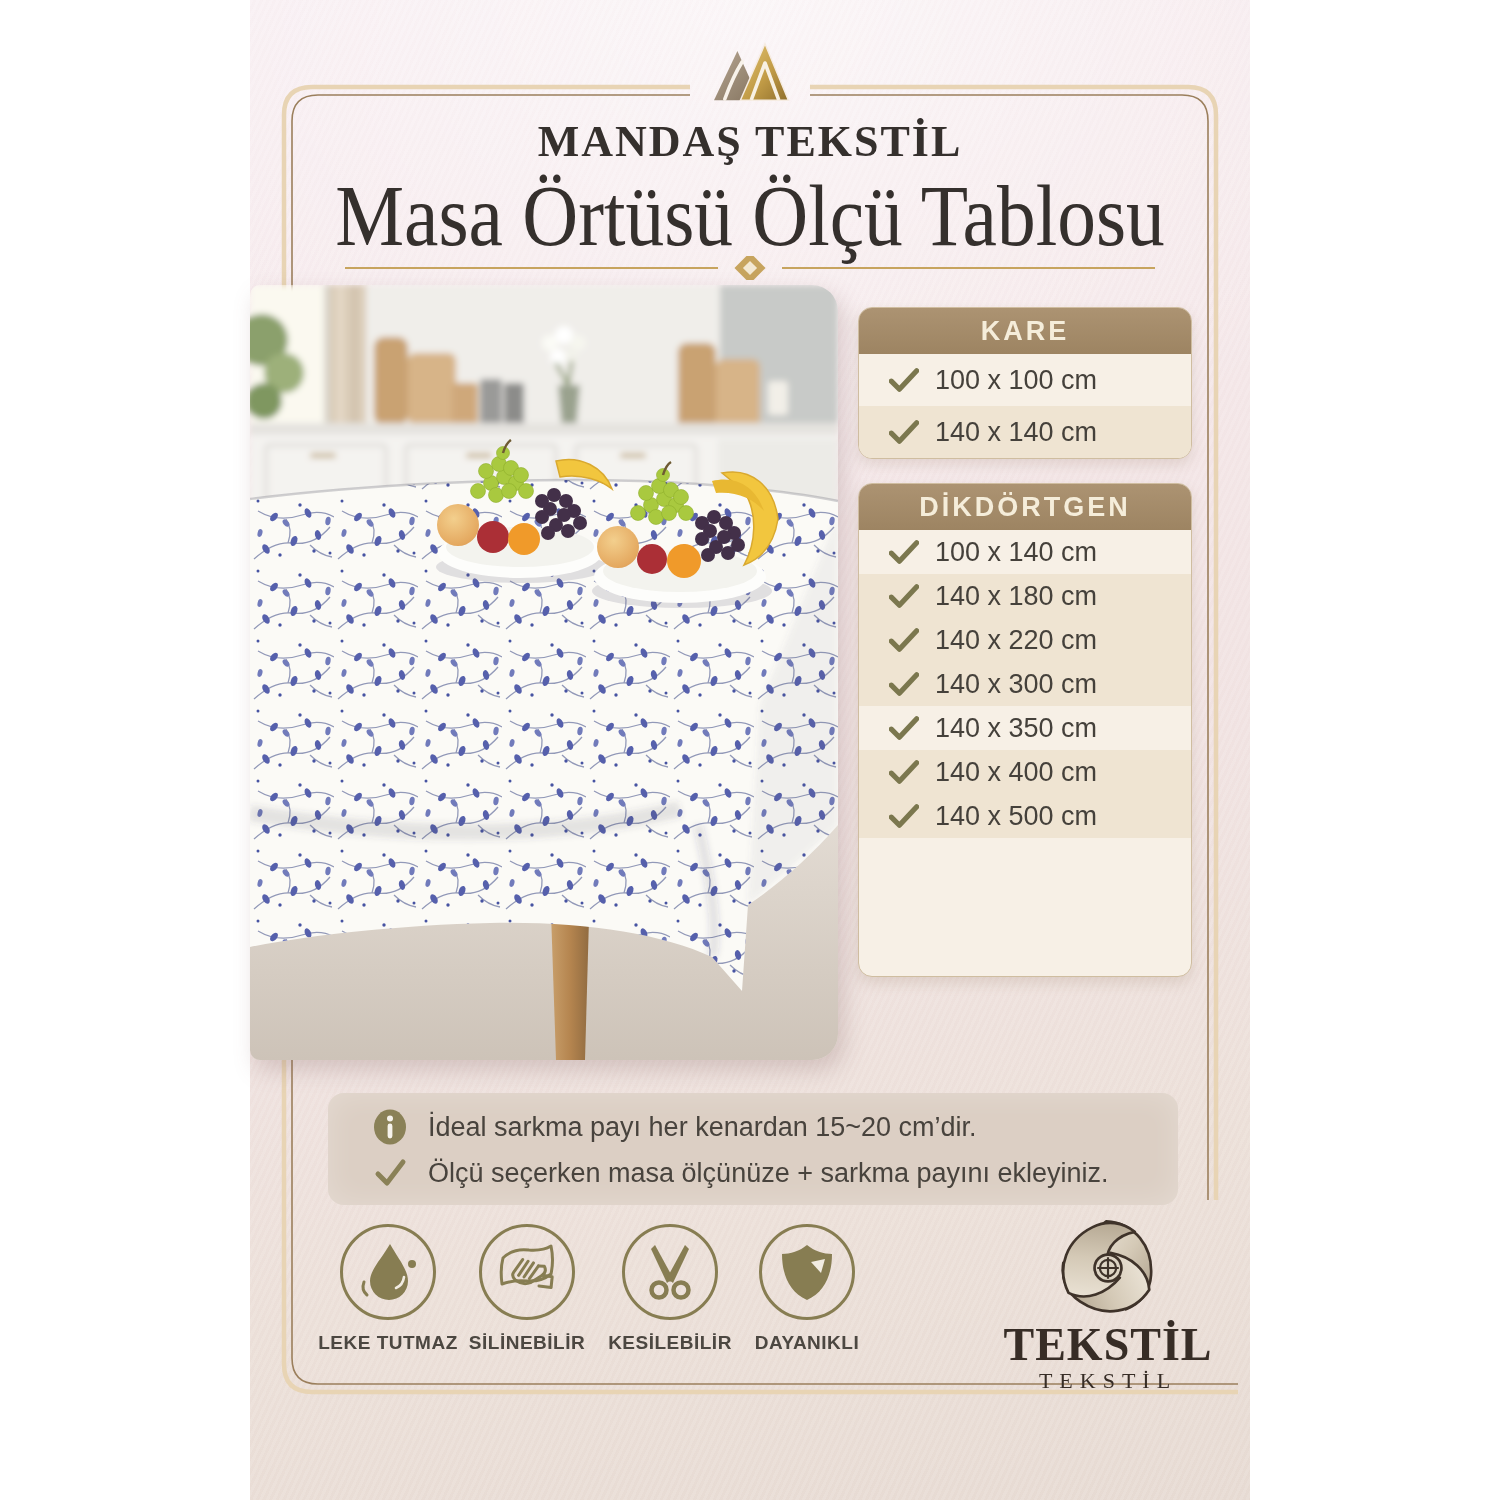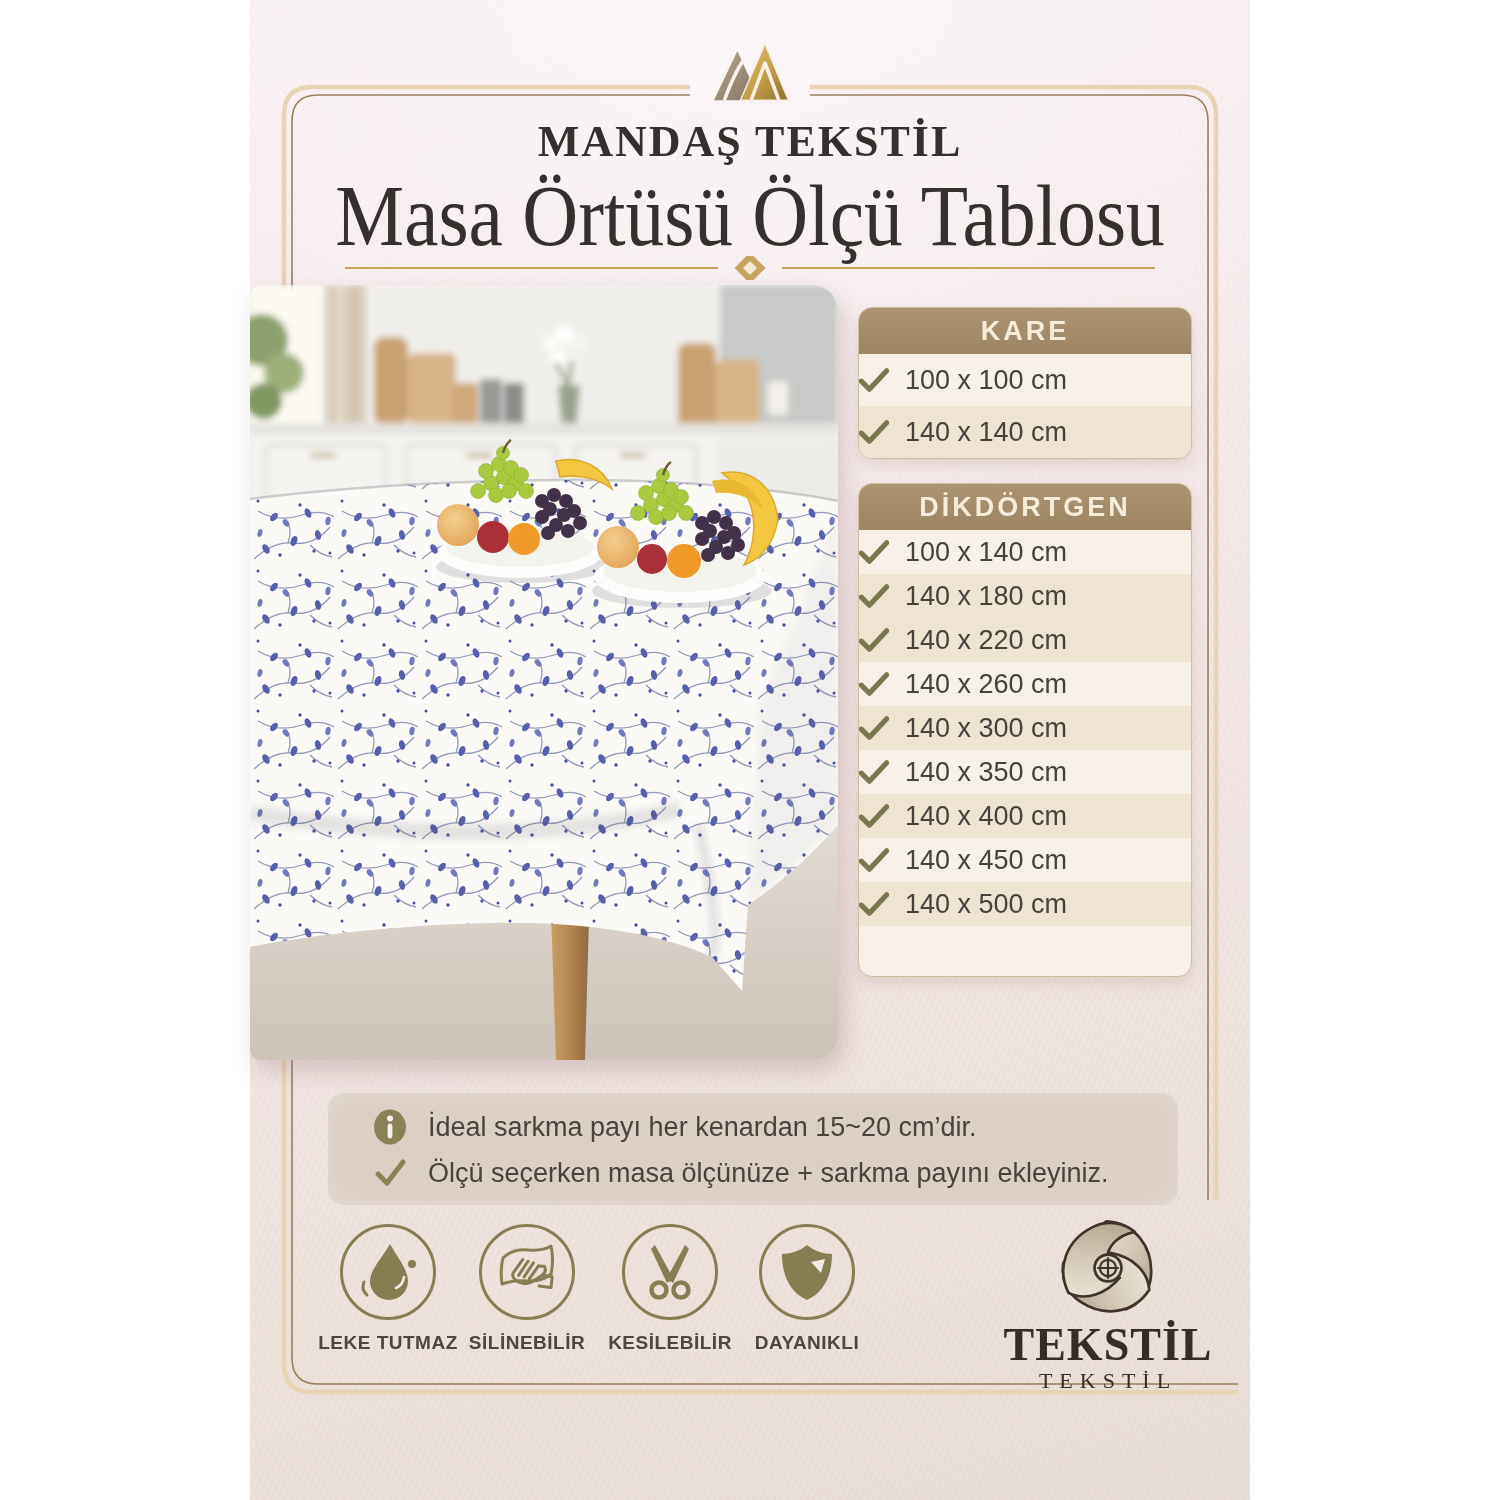--- a/index.html
+++ b/index.html
@@ -30,21 +30,21 @@
 
   
   .size-table{position:absolute;left:608px;width:332px;background:#f7f0e6;
       border:1px solid #cfbda0;border-radius:14px;overflow:hidden;
       box-shadow:0 6px 14px rgba(140,110,85,.18);}
   .size-table.kare{top:307px;height:150px;}
   .size-table.dik{top:483px;height:492px;}
   .size-head{height:46px;display:flex;align-items:center;justify-content:center;
       background:linear-gradient(180deg,#ac9372,#9d8462);
       color:#f5edda;font-weight:bold;font-size:27px;letter-spacing:3px;}
-  .size-row{display:flex;align-items:center;color:#45413b;font-size:27px;}
+  .size-row{display:flex;align-items:center;padding-left:30px;color:#45413b;font-size:27px;}
   .kare .size-row{height:52px;}
   .dik .size-row{height:44px;}
   .size-row.alt{background:#efe4d2;}
   .check{width:30px;height:26px;margin-right:16px;flex:none;}
 
   
   .notes{position:absolute;left:78px;top:1093px;width:850px;height:112px;border-radius:16px;
       background:#dccfc4;box-shadow:inset 0 0 30px rgba(255,255,255,.25);}
   .note-line{position:absolute;left:44px;display:flex;align-items:center;gap:20px;
       color:#48433d;font-size:27px;}
@@ -325,49 +325,37 @@
             <polyline points="2,12 9,19 24,3" fill="none" stroke="#7b774e" stroke-width="4.5" stroke-linecap="round" stroke-linejoin="round"></polyline>
           </svg>
           <span>140 x 180 cm</span>
         </div>
     <div class="size-row alt">
           <svg class="check" viewBox="0 0 26 22">
             <polyline points="2,12 9,19 24,3" fill="none" stroke="#7b774e" stroke-width="4.5" stroke-linecap="round" stroke-linejoin="round"></polyline>
           </svg>
           <span>140 x 220 cm</span>
         </div>
+    <div class="size-row alt">
+          <svg class="check" viewBox="0 0 26 22">
+            <polyline points="2,12 9,19 24,3" fill="none" stroke="#7b774e" stroke-width="4.5" stroke-linecap="round" stroke-linejoin="round"></polyline>
+          </svg>
+          <span>140 x 300 cm</span>
+        </div>
     <div class="size-row">
           <svg class="check" viewBox="0 0 26 22">
             <polyline points="2,12 9,19 24,3" fill="none" stroke="#7b774e" stroke-width="4.5" stroke-linecap="round" stroke-linejoin="round"></polyline>
           </svg>
-          <span>140 x 260 cm</span>
-        </div>
-    <div class="size-row alt">
-          <svg class="check" viewBox="0 0 26 22">
-            <polyline points="2,12 9,19 24,3" fill="none" stroke="#7b774e" stroke-width="4.5" stroke-linecap="round" stroke-linejoin="round"></polyline>
-          </svg>
-          <span>140 x 300 cm</span>
-        </div>
-    <div class="size-row">
-          <svg class="check" viewBox="0 0 26 22">
-            <polyline points="2,12 9,19 24,3" fill="none" stroke="#7b774e" stroke-width="4.5" stroke-linecap="round" stroke-linejoin="round"></polyline>
-          </svg>
           <span>140 x 350 cm</span>
         </div>
     <div class="size-row alt">
           <svg class="check" viewBox="0 0 26 22">
             <polyline points="2,12 9,19 24,3" fill="none" stroke="#7b774e" stroke-width="4.5" stroke-linecap="round" stroke-linejoin="round"></polyline>
           </svg>
           <span>140 x 400 cm</span>
-        </div>
-    <div class="size-row">
-          <svg class="check" viewBox="0 0 26 22">
-            <polyline points="2,12 9,19 24,3" fill="none" stroke="#7b774e" stroke-width="4.5" stroke-linecap="round" stroke-linejoin="round"></polyline>
-          </svg>
-          <span>140 x 450 cm</span>
         </div>
     <div class="size-row alt">
           <svg class="check" viewBox="0 0 26 22">
             <polyline points="2,12 9,19 24,3" fill="none" stroke="#7b774e" stroke-width="4.5" stroke-linecap="round" stroke-linejoin="round"></polyline>
           </svg>
           <span>140 x 500 cm</span>
         </div>
   </div>
 
   <div class="notes">

